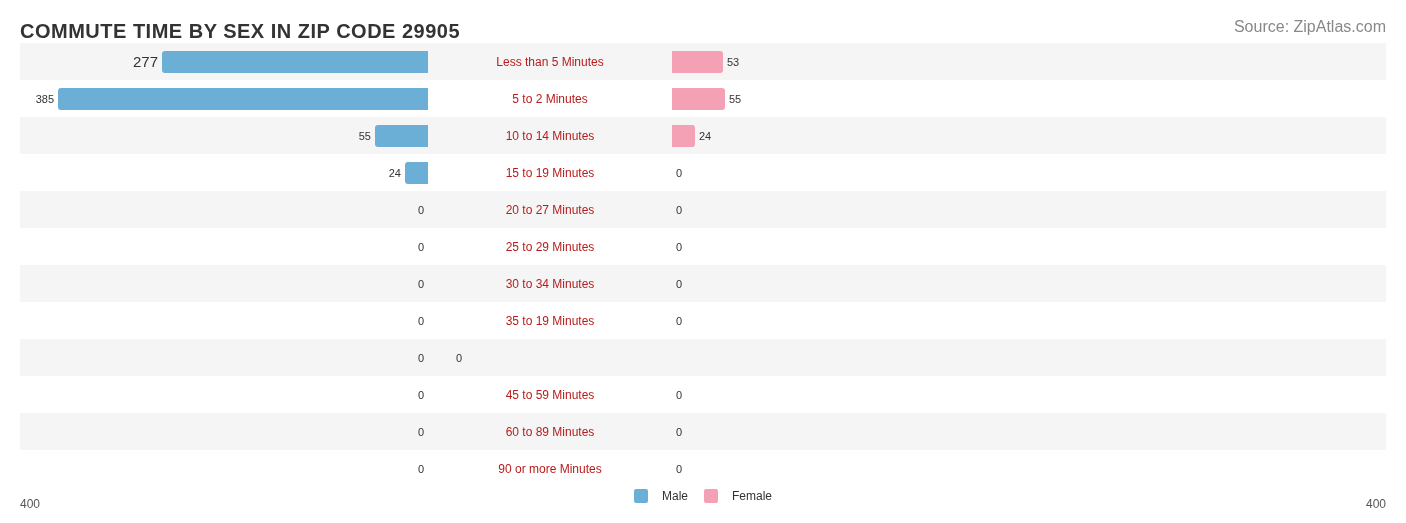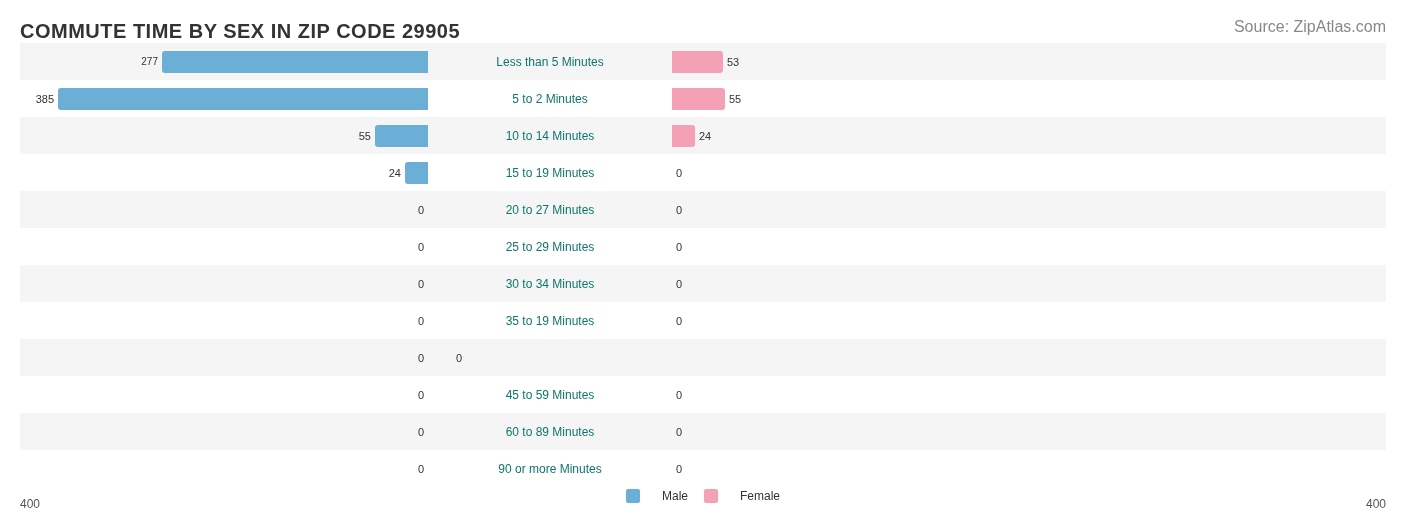--- a/index.html
+++ b/index.html
@@ -62,21 +62,21 @@
       display: flex;
       align-items: center;
       padding-left: 6px;
       height: 100%;
       position: relative;
     }
     .center-label {
       width: 220px;
       text-align: center;
       font-size: 12px;
-      color: #0f766e;
+      color: #b91c1c;
       font-weight: normal;
       flex-shrink: 0;
       z-index: 2;
     }
     .bar-male {
       height: 22px;
       background: #6baed6;
       border-radius: 3px 0 0 3px;
       position: absolute;
       right: 6px;
@@ -123,21 +123,21 @@
       gap: 16px;
       justify-content: center;
       position: absolute;
       bottom: 8px;
       left: 50%;
       transform: translateX(-50%);
     }
     .legend-item {
       display: flex;
       align-items: center;
-      gap: 22px;
+      gap: 14px;
       font-size: 12px;
       color: #333;
     }
     .legend-swatch {
       width: 14px;
       height: 14px;
       border-radius: 2px;
     }
   </style>
 </head>
@@ -145,21 +145,21 @@
 
 <div class="chart-container">
   <div class="title">COMMUTE TIME BY SEX IN ZIP CODE 29905</div>
   <div class="source">Source: ZipAtlas.com</div>
 
   <div class="chart-area" id="chart-rows">
 
   <div class="row">
     <div class="left-section">
       <div class="bar-value-male">
-        <span style="position:absolute; right:276px; font-size:10px; color:#333; white-space:nowrap;">277</span>
+        <span style="position:absolute; right:276px; font-size:15px; color:#333; white-space:nowrap;">277</span>
         <div class="bar-male" style="width:266px;"></div>
       </div>
     </div>
     <div class="center-label">Less than 5 Minutes</div>
     <div class="right-section">
       <div class="bar-value-female">
         <div class="bar-female" style="width:51px;"></div>
         <span style="position:absolute; left:61px; font-size:11px; color:#333; white-space:nowrap;">53</span>
       </div>
     </div>

